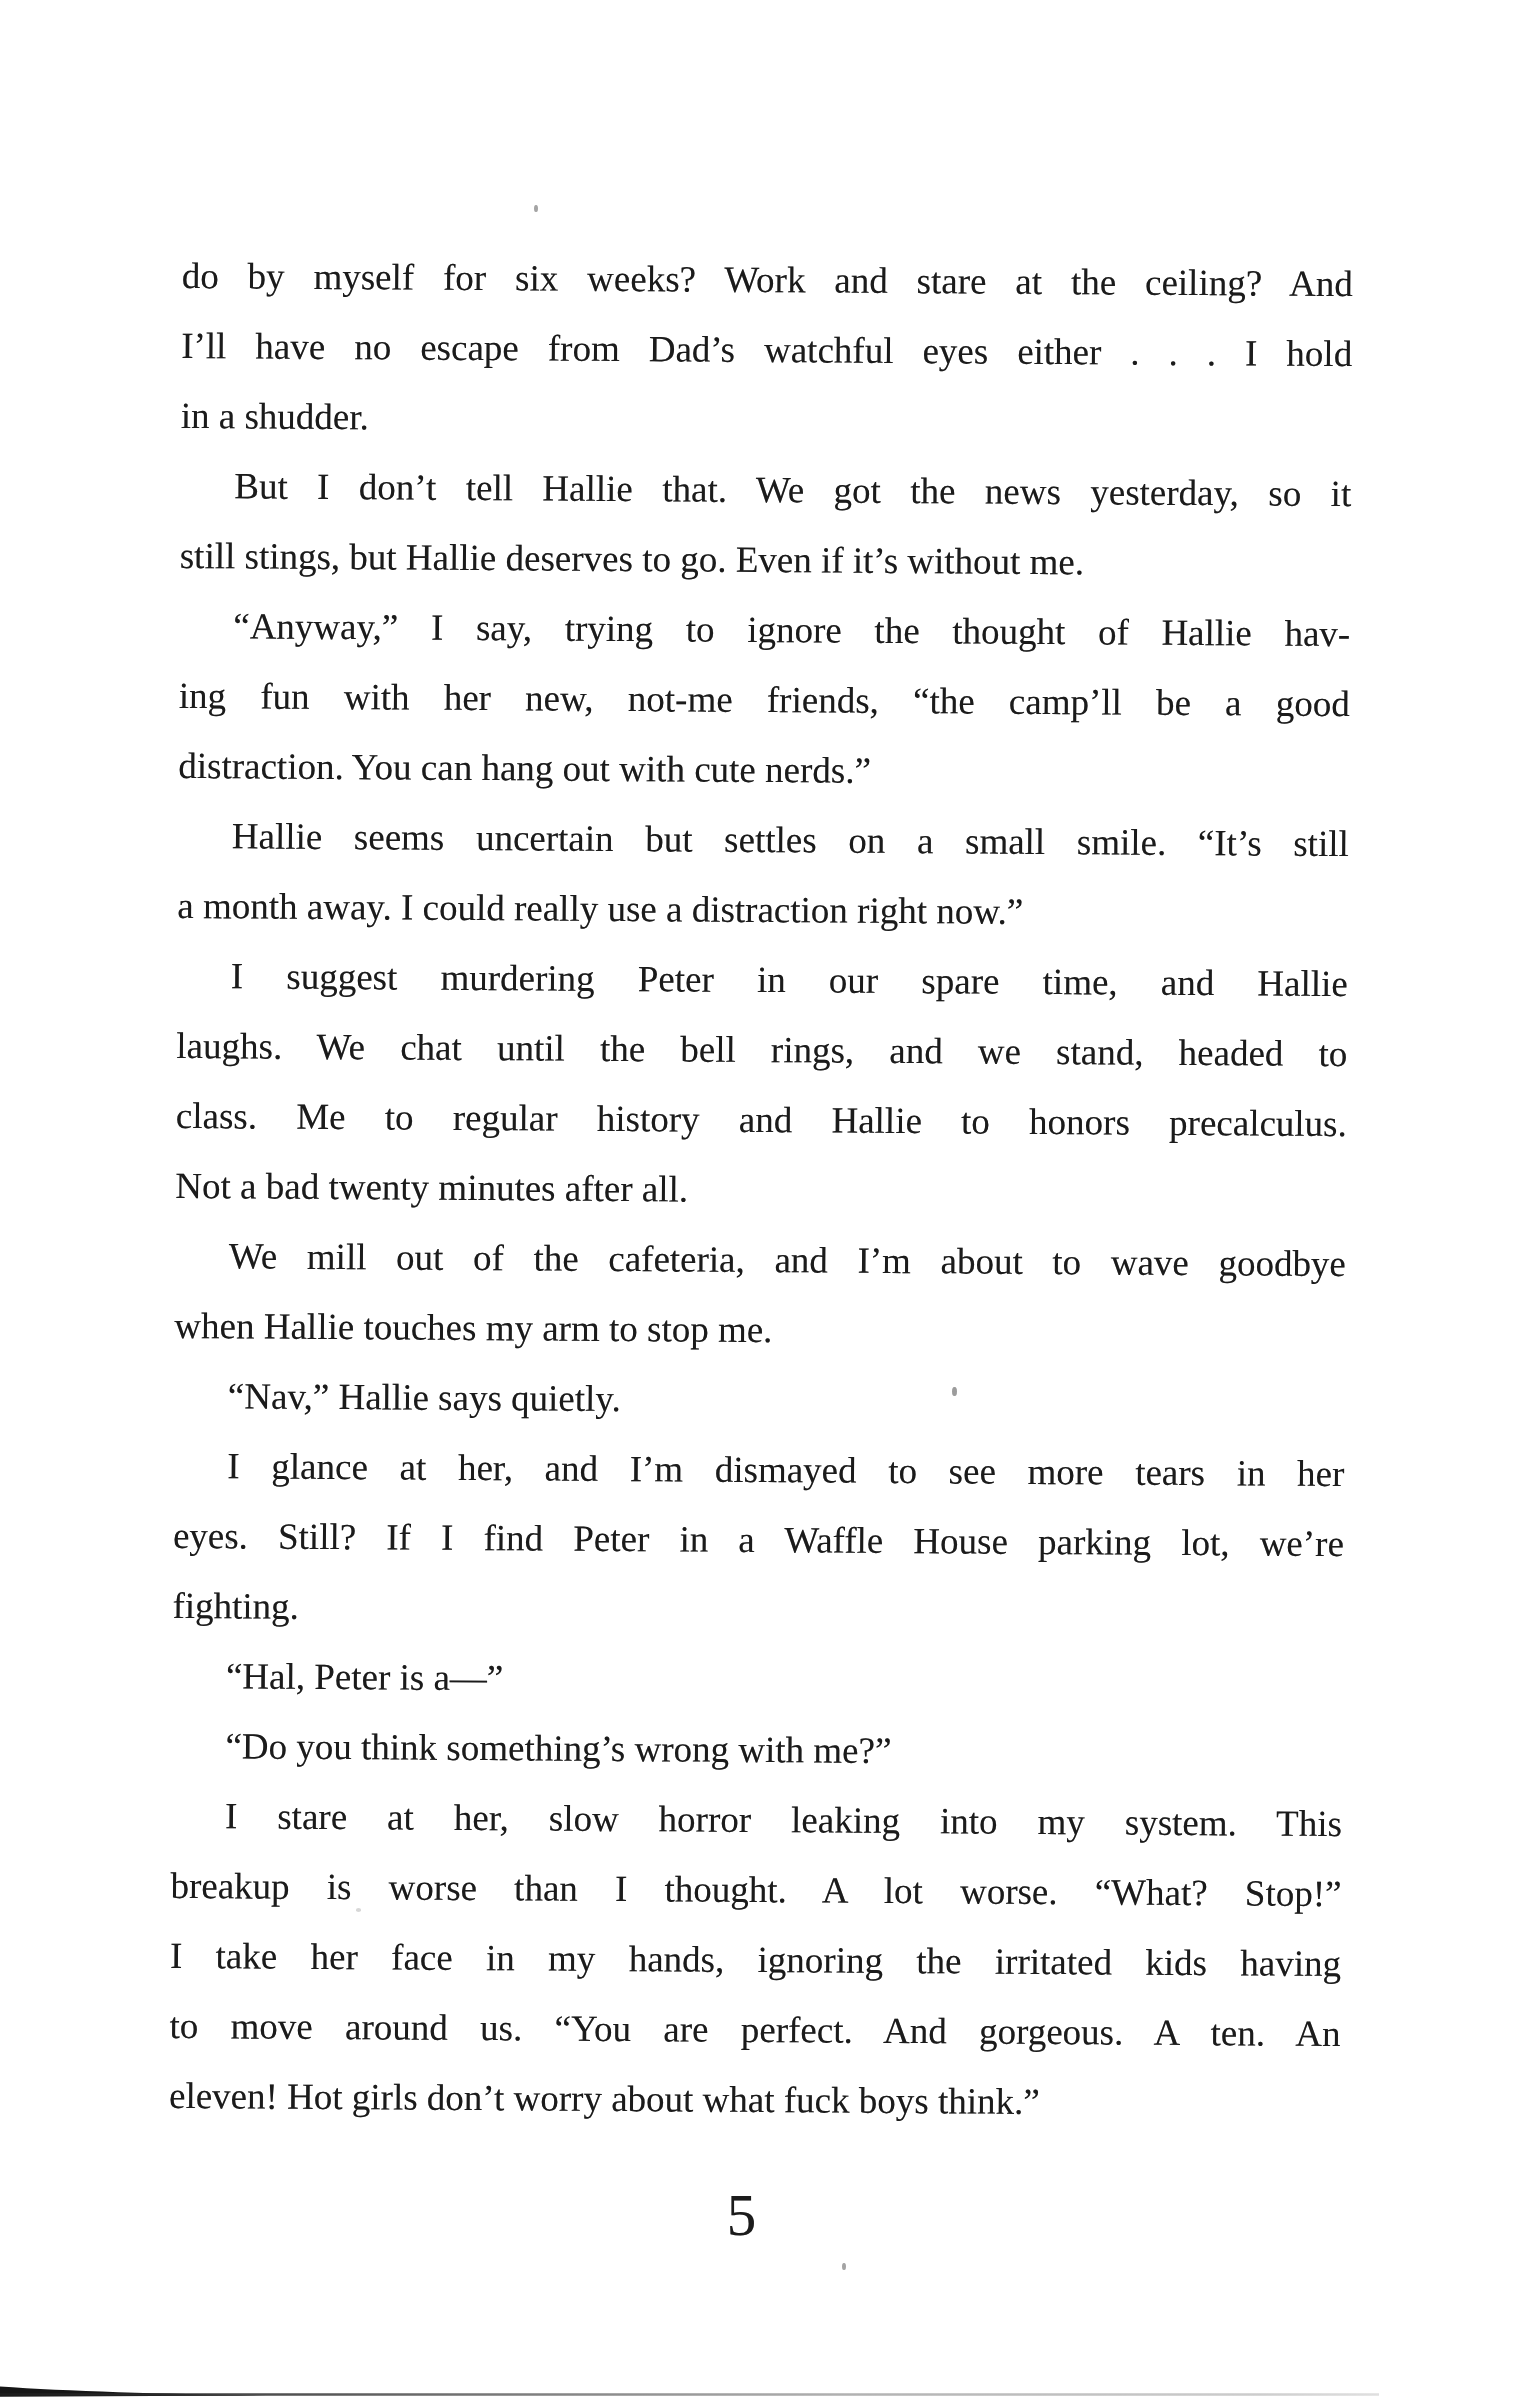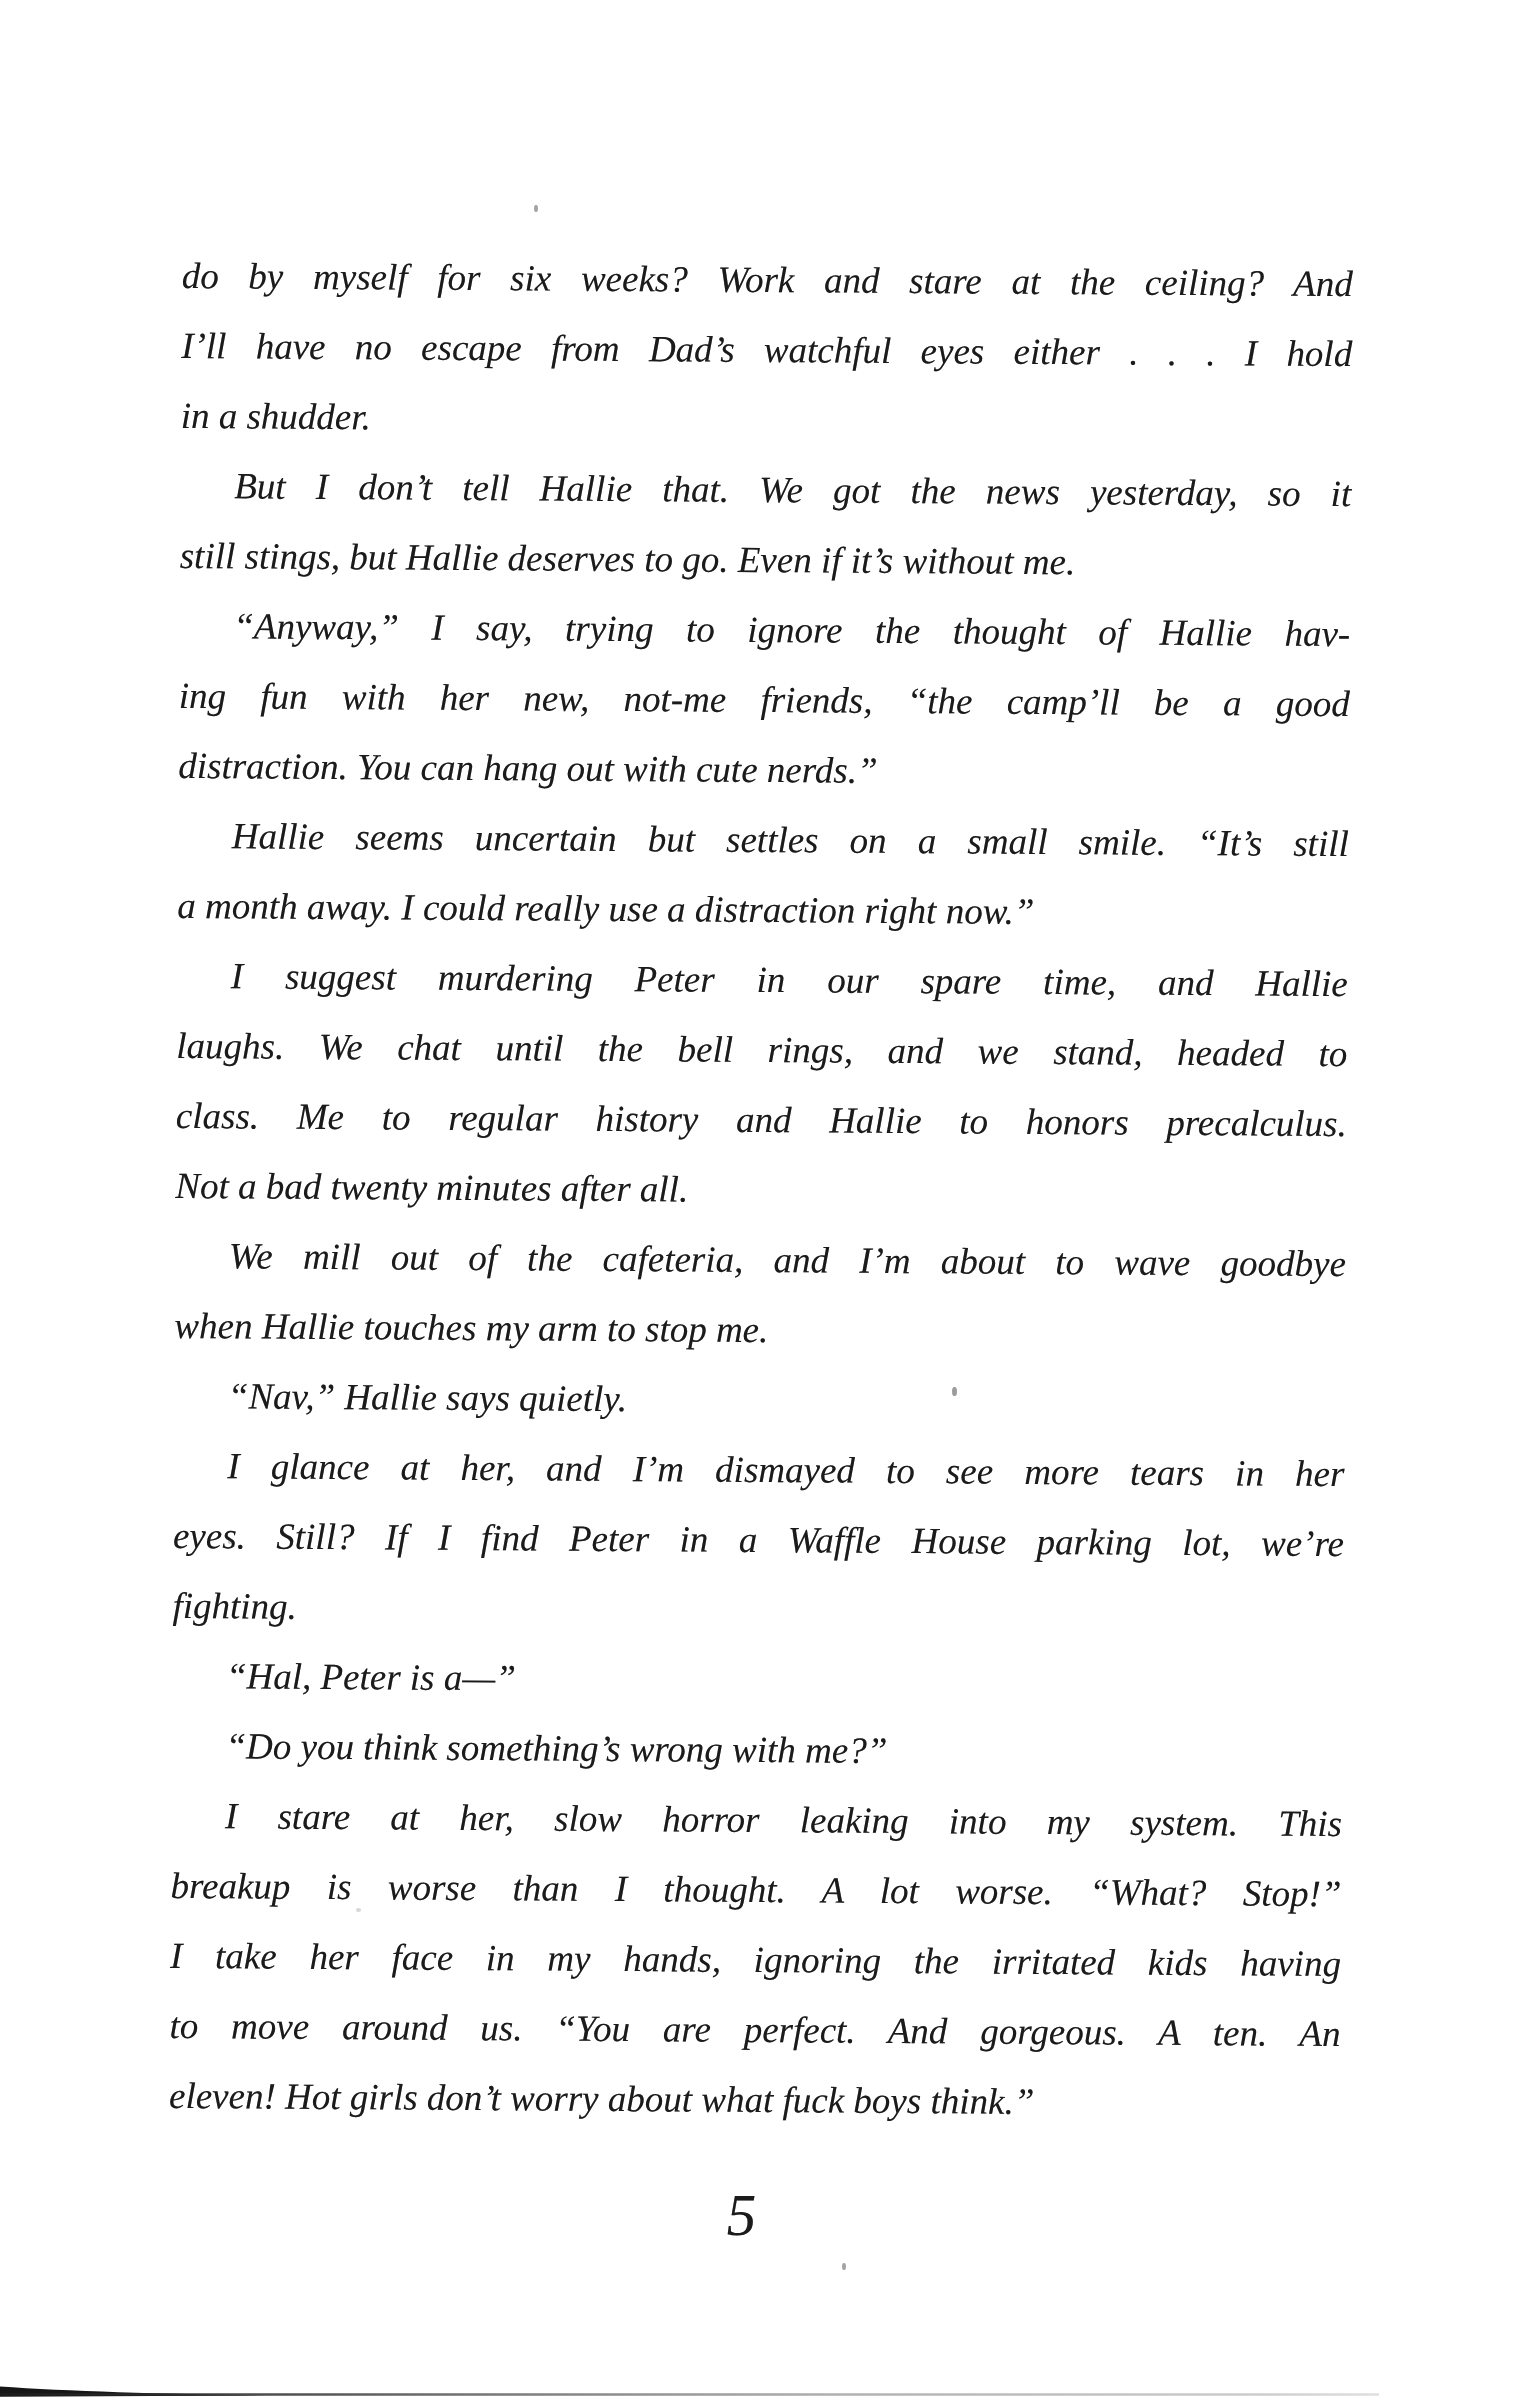--- a/index.html
+++ b/index.html
@@ -11,21 +11,20 @@
     width: 1537px;
     height: 2401px;
     overflow: hidden;
   }
   .page {
     position: relative;
     width: 1379px;
     height: 2401px;
     background: var(--paper, #ffffff);
     overflow: hidden;
-    font-style: italic;
   }
   .text-block {
     position: absolute;
     left: 182px;
     top: 241px;
     width: 1171px;
     transform: rotate(0.4deg);
     transform-origin: 0 0;
     color: var(--ink, #1b1b1b);
     font-family: "Liberation Serif", "DejaVu Serif", serif;

